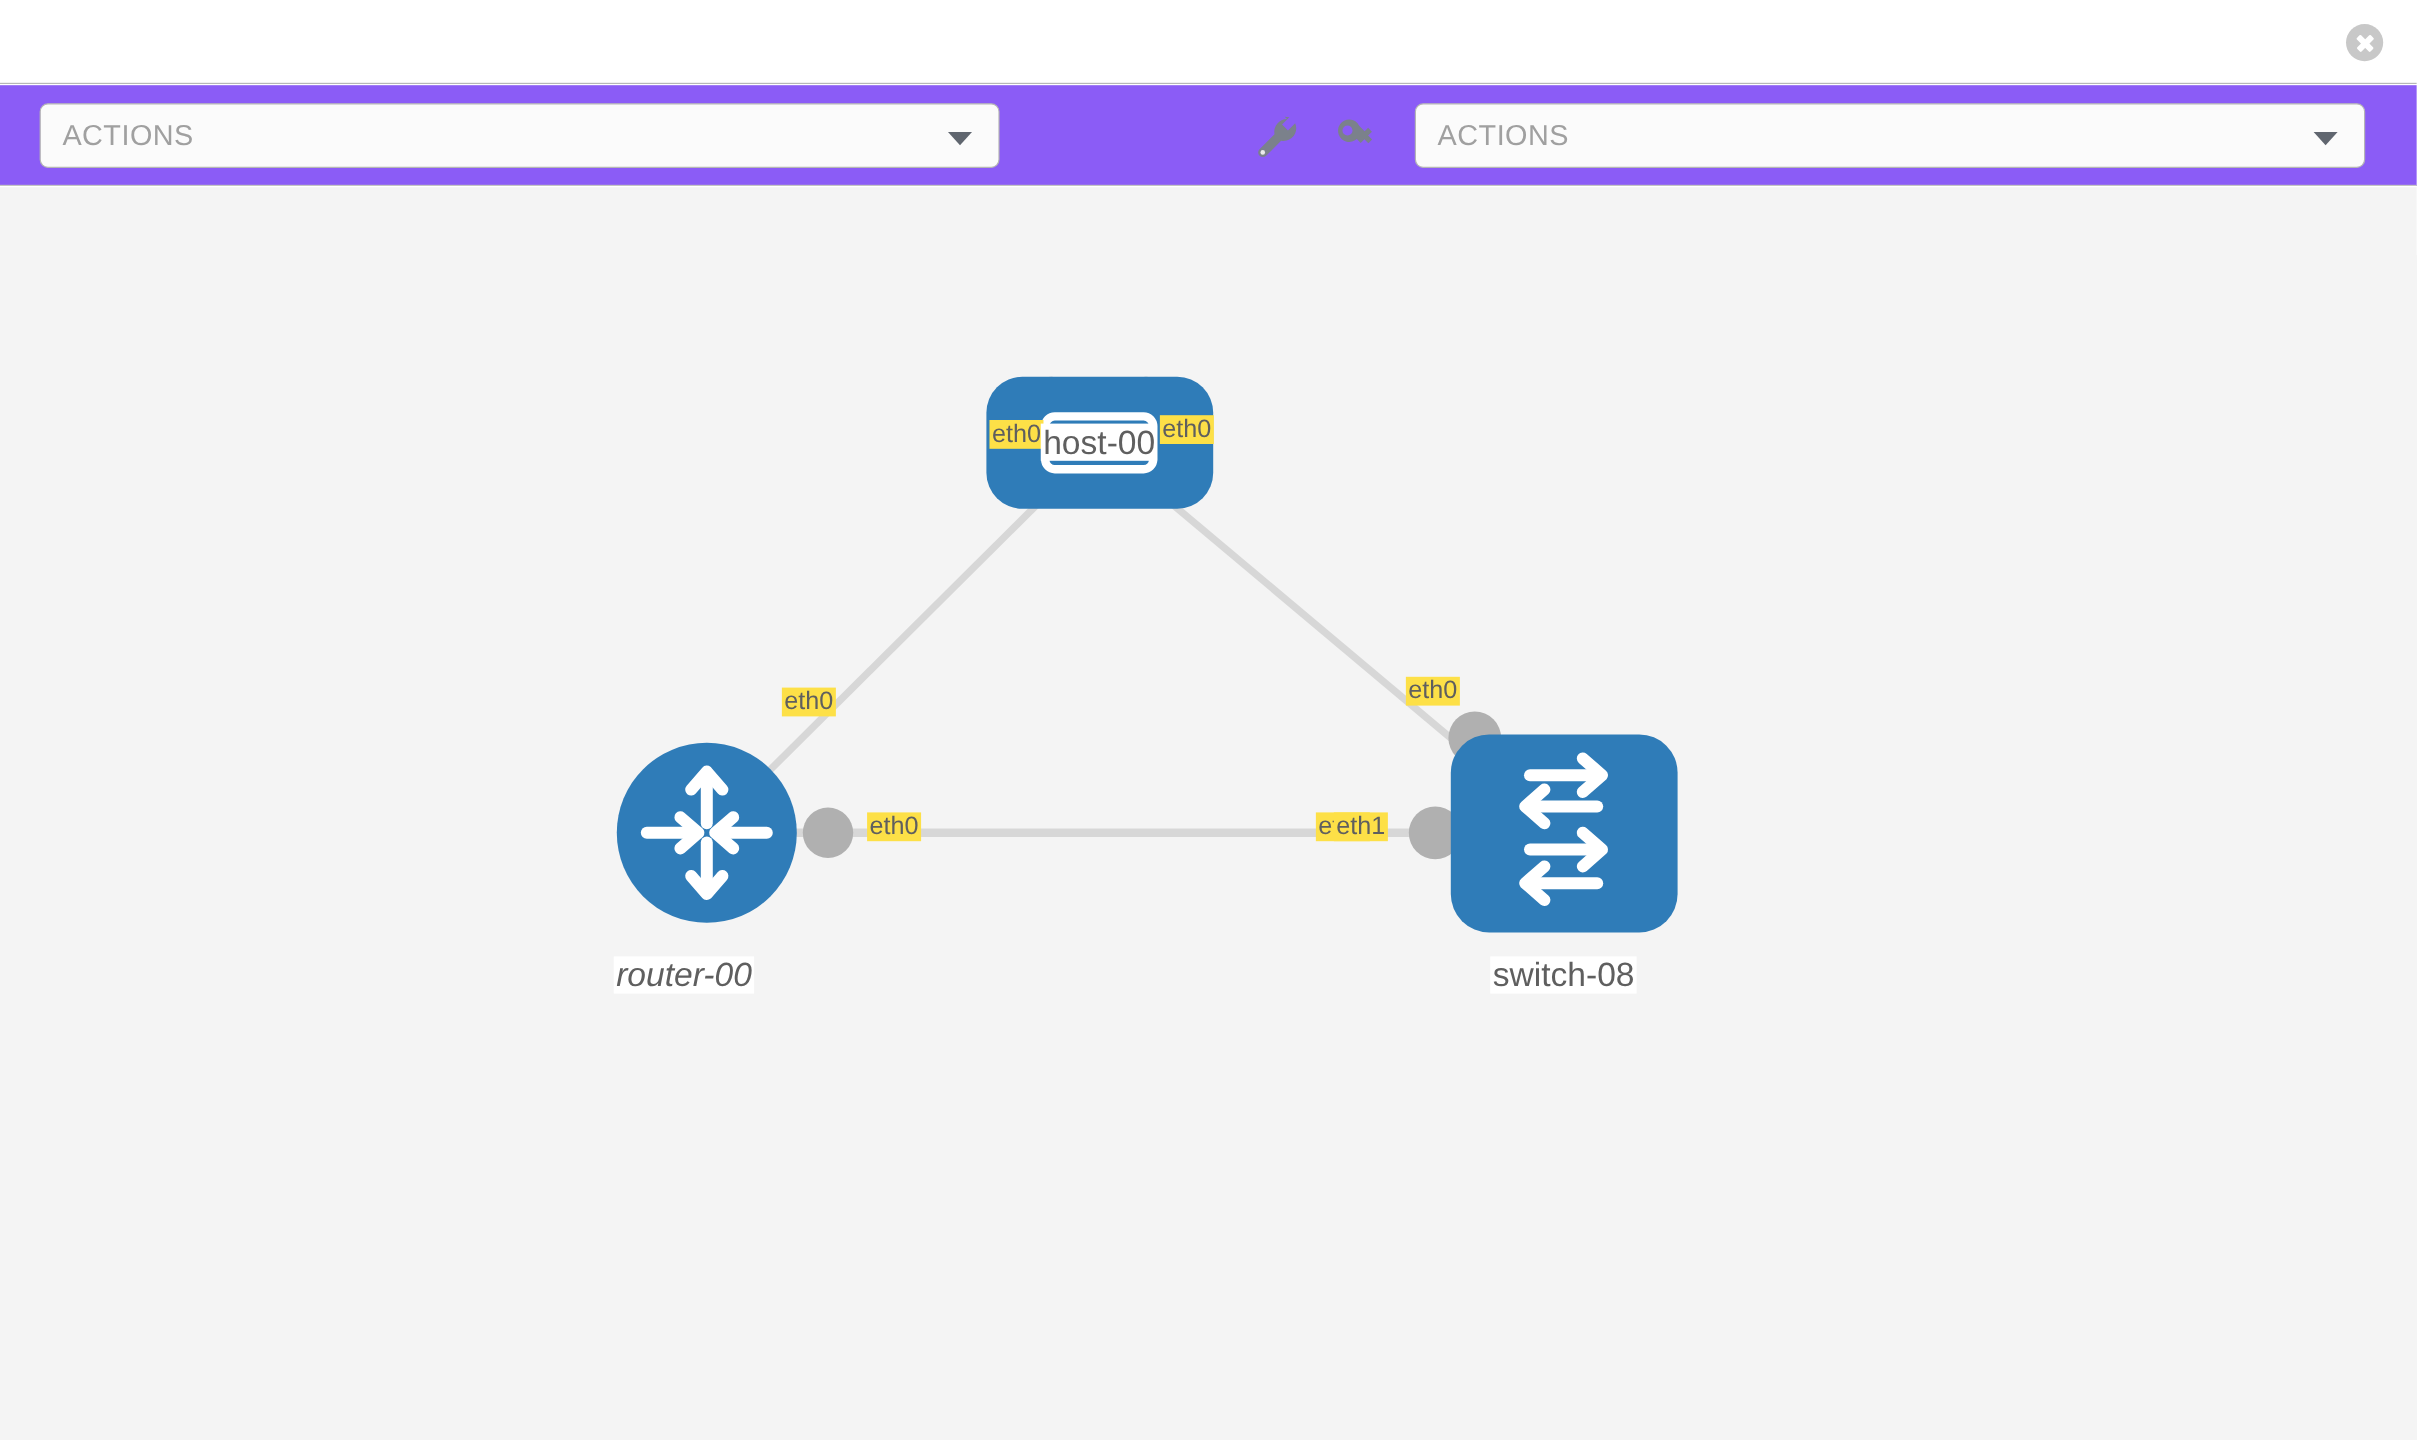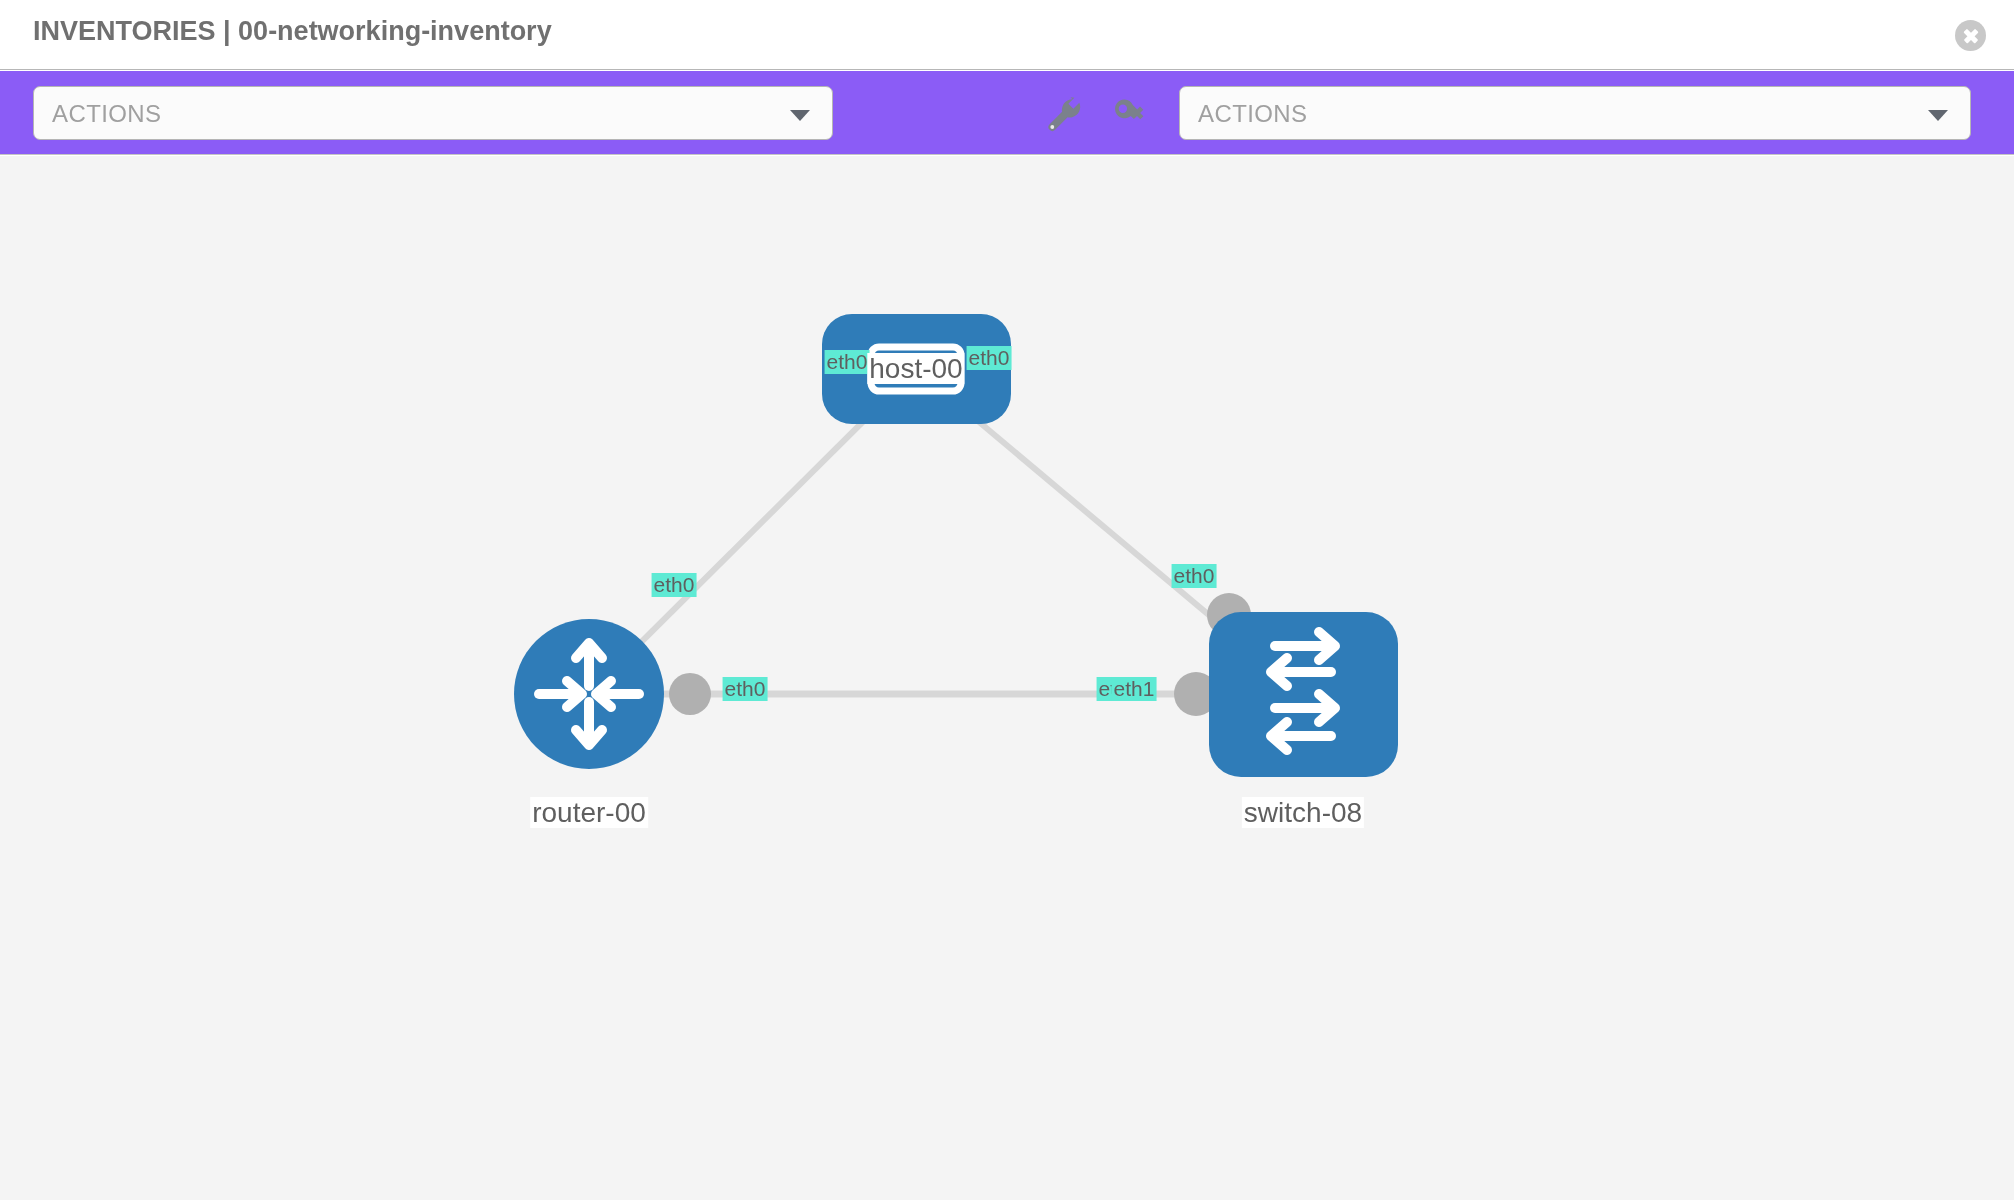--- a/index.html
+++ b/index.html
@@ -133,34 +133,33 @@
     background: #ffffff;
     white-space: nowrap;
     padding: 0 2px;
     transform: translateX(-50%);
     line-height: 1.12;
   }
   .edge-label {
     position: absolute;
     font-size: 21px;
     color: #5f5f5f;
-    background: #5eead4;
+    background: #fde047;
     white-space: nowrap;
     padding: 0 2px;
     transform: translateX(-50%);
     line-height: 1.12;
   }
 </style>
 </head>
 <body>
 
 <div id="app">
 
   <div class="header">
-    <div class="header-title">INVENTORIES | 00-networking-inventory</div>
     <div class="close-btn"></div>
   </div>
 
   <div class="toolbar">
 
     <div class="field field-actions">
       <span class="field-text">ACTIONS</span>
       <span class="caret"></span>
     </div>
 
@@ -246,17 +245,17 @@
 
     <div class="edge-label" style="left:847px;  top:194px;">eth0</div>
     <div class="edge-label" style="left:989px;  top:190px;">eth0</div>
     <div class="edge-label" style="left:674px;  top:417px;">eth0</div>
     <div class="edge-label" style="left:1194px; top:408px;">eth0</div>
     <div class="edge-label" style="left:745px;  top:521px;">eth0</div>
     <div class="edge-label" style="left:1119px; top:521px;">eth0</div>
     <div class="edge-label" style="left:1134px; top:521px;">eth1</div>
 
     <div class="node-label" style="left:916px;  top:197px;">host-00</div>
-    <div class="node-label" style="left:589px;  top:641px;">router-00</div>
+    <div class="node-label" style="left:570px;  top:641px;font-style:italic;">router-00</div>
     <div class="node-label" style="left:1303px; top:641px;">switch-08</div>
 
   </div>
 </div>
 
 </body></html>

